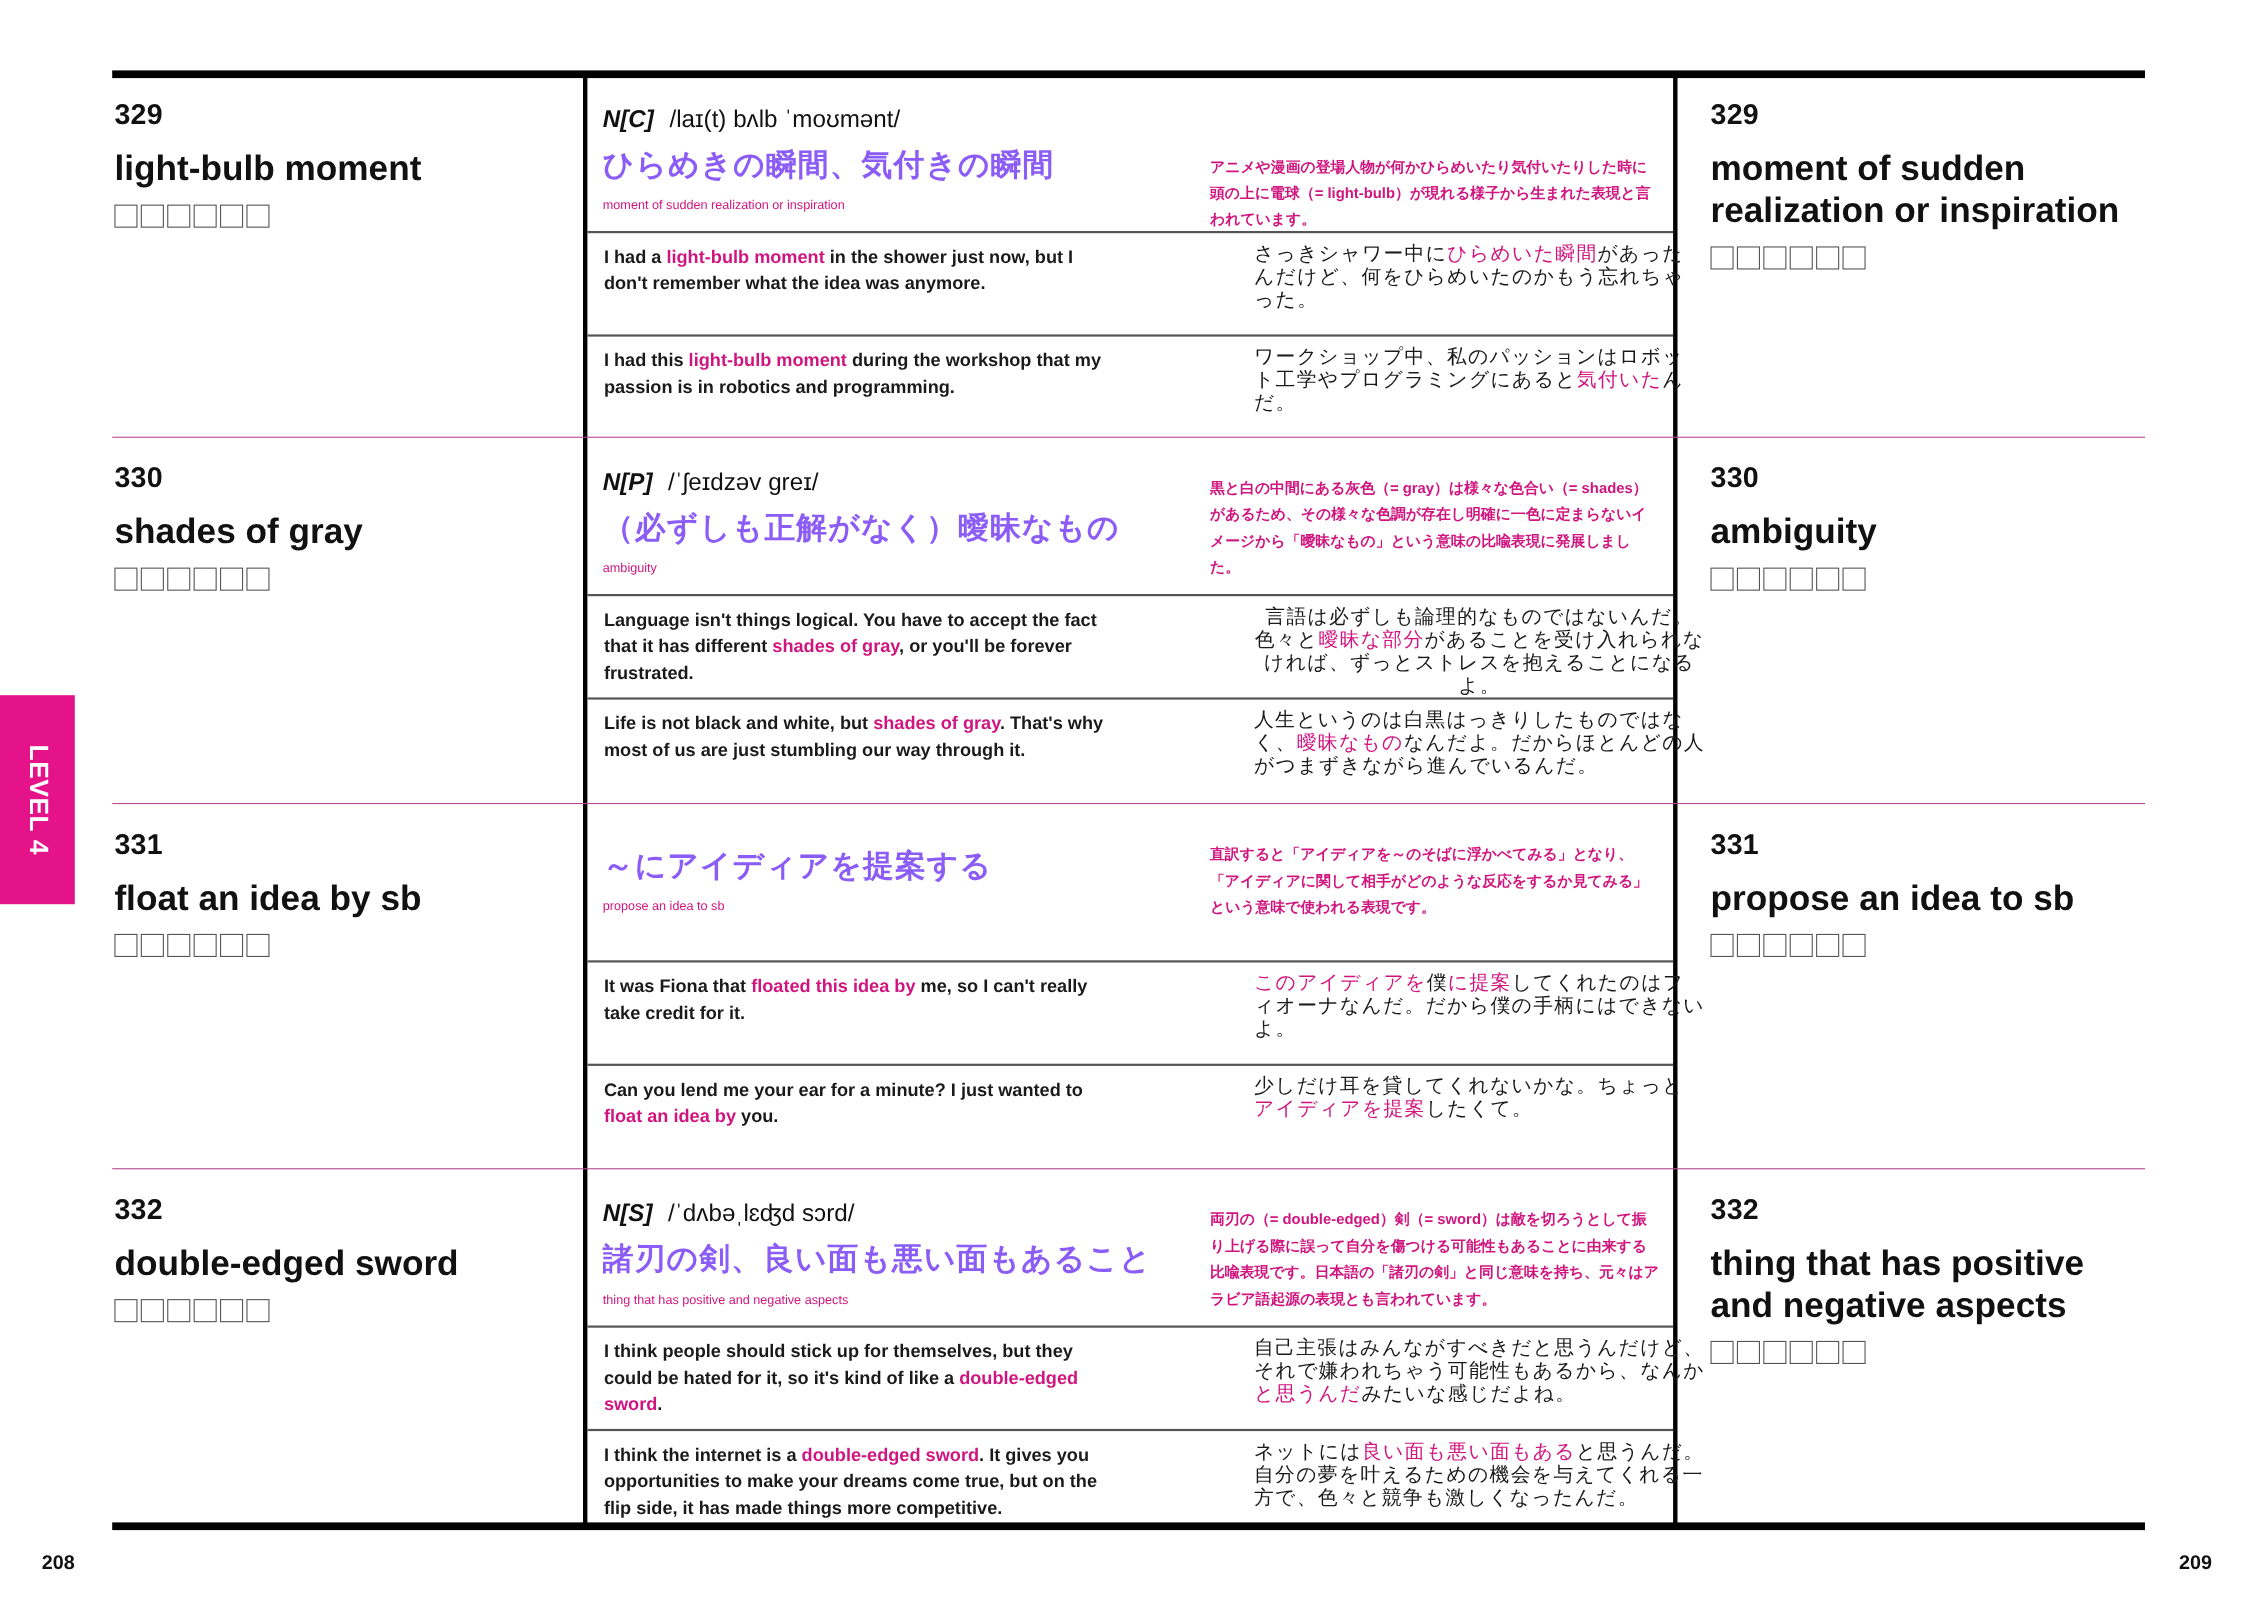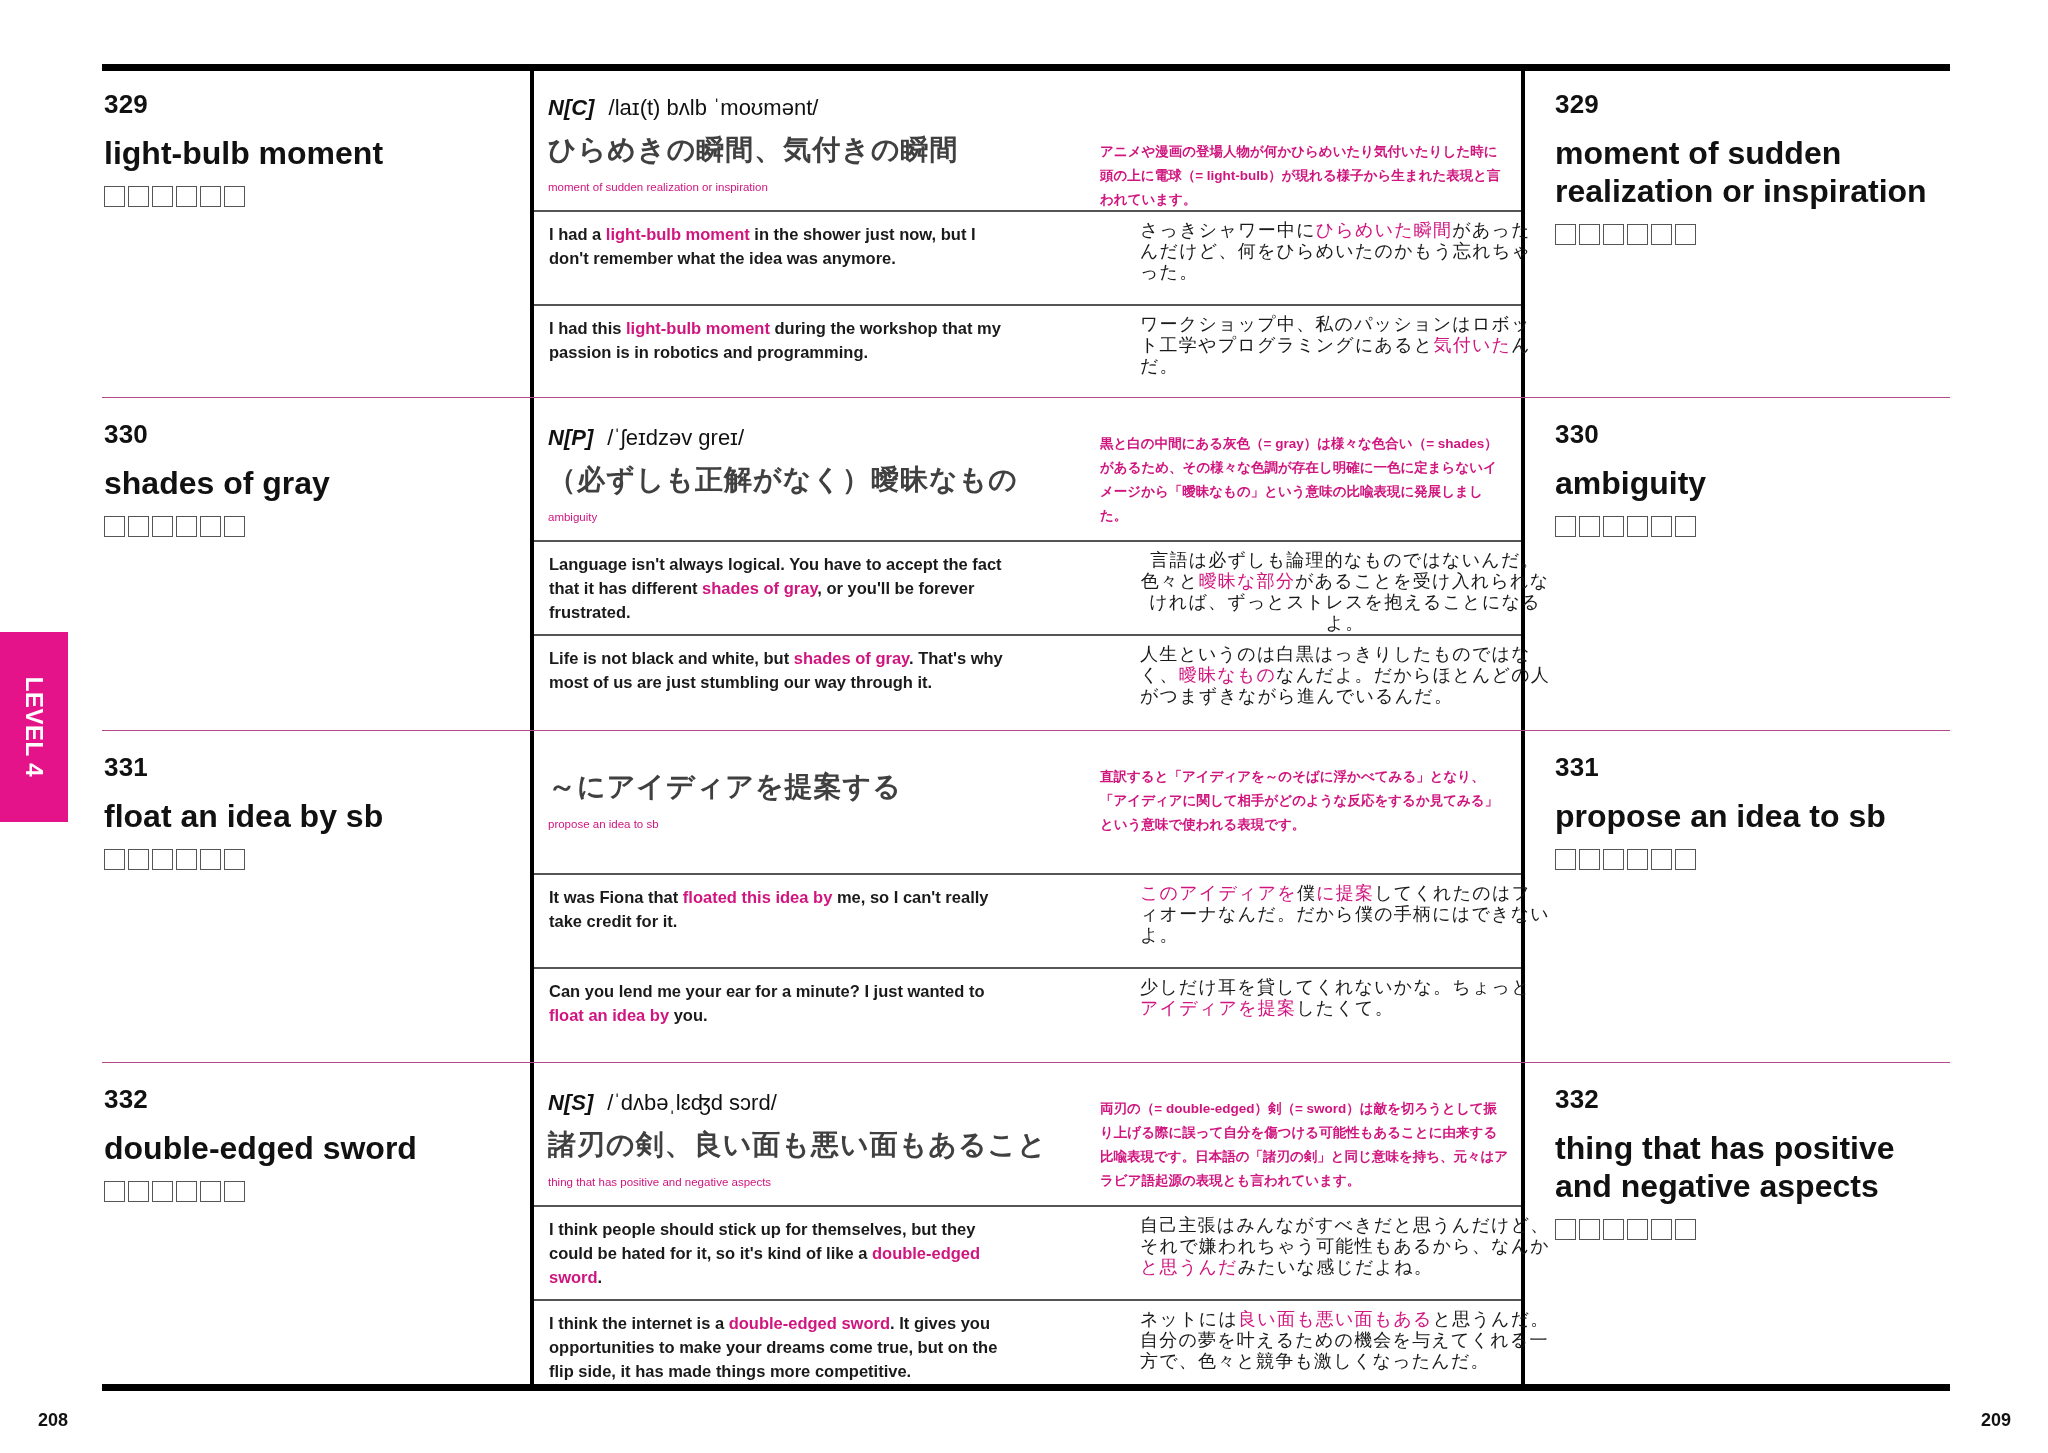--- a/index.html
+++ b/index.html
@@ -18,21 +18,21 @@
 
   .term-block { position: absolute; }
   .term-block .num { font-size: 26px; font-weight: bold; letter-spacing: 0.2px; }
   .term-block .term { font-size: 32px; font-weight: bold; line-height: 38px; margin-top: 14px; }
   .checkboxes { display: flex; gap: 3px; margin-top: 14px; }
   .checkboxes span { display: block; width: 21px; height: 21px; border: 1.5px solid #555; }
 
   .center-head { position: absolute; left: 548px; width: 500px; }
   .pos-line { font-size: 22px; white-space: nowrap; }
   .pos-line .pos { font-weight: bold; font-style: italic; margin-right: 8px; }
-  .ja-head { color: #404040; font-size: 28px; font-weight: bold; margin-top: 10px; white-space: nowrap; letter-spacing: 1px; }
+  .ja-head { color: #8b5cf6; font-size: 28px; font-weight: bold; margin-top: 10px; white-space: nowrap; letter-spacing: 1px; }
   .en-gloss { color: #d0157f; font-size: 11.5px; margin-top: 12px; }
 
   .note { position: absolute; left: 1100px; width: 410px; color: #d0157f; font-size: 13.5px; line-height: 24px; font-weight: bold; }
 
   .ex-en { position: absolute; left: 549px; width: 470px; font-size: 16.5px; line-height: 24px; font-weight: bold; color: #1a1a1a; }
   .ex-ja { position: absolute; left: 1100px; width: 410px; font-size: 18px; line-height: 21px; letter-spacing: 1.2px; color: #1a1a1a; margin-left: 40px; }
   .hl { color: #d0157f; }
 
   .level-tab { position: absolute; left: 0; top: 632px; width: 68px; height: 190px; background: #e5138a; display: flex; align-items: center; justify-content: center; }
   .level-tab span { color: #fff; font-weight: bold; font-size: 24px; transform: rotate(90deg); white-space: nowrap; letter-spacing: 0.5px; }
@@ -114,21 +114,21 @@
     </div>
     <div class="center-head" style="top: 425px;">
       <div class="pos-line">
         <span class="pos">N[P]</span>
         <span class="ipa">/ˈʃeɪdzəv greɪ/</span>
       </div>
       <div class="ja-head">（必ずしも正解がなく）曖昧なもの</div>
       <div class="en-gloss">ambiguity</div>
     </div>
     <div class="note" style="top: 432px;">黒と白の中間にある灰色（= gray）は様々な色合い（= shades）があるため、その様々な色調が存在し明確に一色に定まらないイメージから「曖昧なもの」という意味の比喩表現に発展しました。</div>
-    <div class="ex-en ex0" style="top: 552px;"><span>Language isn't always logical. You have to accept the fact that it has different </span><span class="hl">shades of gray</span><span>, or you'll be forever frustrated.</span></div>
+    <div class="ex-en ex0" style="top: 552px;"><span>Language isn't things logical. You have to accept the fact that it has different </span><span class="hl">shades of gray</span><span>, or you'll be forever frustrated.</span></div>
     <div class="ex-ja ex0" style="top: 550px; text-align: center;"><span>言語は必ずしも論理的なものではないんだ。色々と</span><span class="hl">曖昧な部分</span><span>があることを受け入れられなければ、ずっとストレスを抱えることになるよ。</span></div>
     <div class="ex-en ex1" style="top: 646px;"><span>Life is not black and white, but </span><span class="hl">shades of gray</span><span>. That's why most of us are just stumbling our way through it.</span></div>
     <div class="ex-ja ex1" style="top: 644px;"><span>人生というのは白黒はっきりしたものではなく、</span><span class="hl">曖昧なもの</span><span>なんだよ。だからほとんどの人がつまずきながら進んでいるんだ。</span></div>
     <div class="sub-line sl0" style="top: 540px;"></div>
     <div class="sub-line sl1" style="top: 634px;"></div>
     <div class="term-block right-term" style="left: 1555px; top: 419px; width: 400px;">
       <div class="num">330</div>
       <div class="term">ambiguity</div>
       <div class="checkboxes">
           <span></span>

